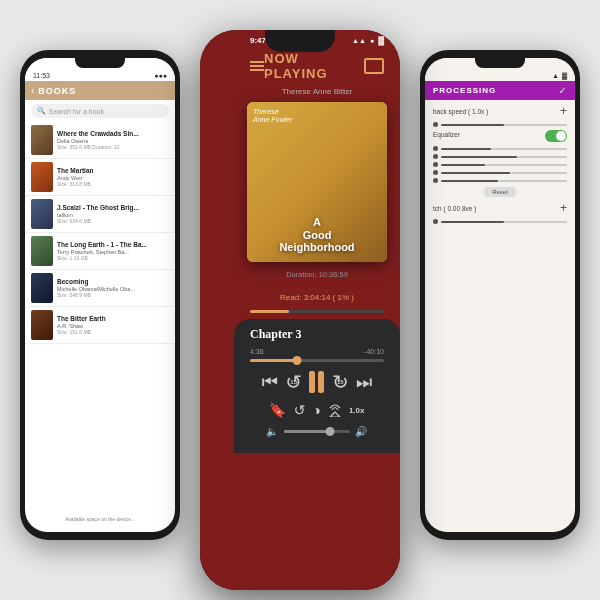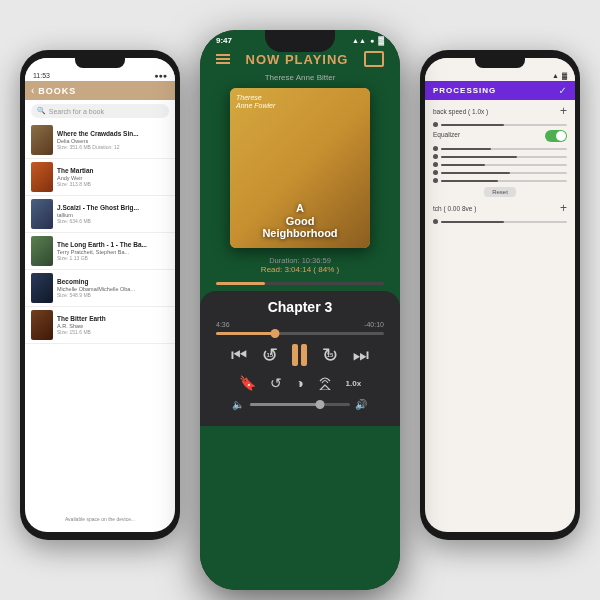--- a/index.html
+++ b/index.html
@@ -161,21 +161,21 @@
       background: #f5f2ee;
       padding: 14px 8px 2px;
       font-size: 7px;
       color: #333;
       display: flex;
       justify-content: flex-end;
       align-items: center;
       gap: 3px;
     }
     .right-header {
-      background: #6d28d9;
+      background: #a21caf;
       padding: 4px 8px;
       display: flex;
       justify-content: space-between;
       align-items: center;
       text-align: center;
     }
     .right-header-title {
       color: #fff;
       font-size: 8px;
       font-weight: bold;
@@ -268,23 +268,24 @@
       height: 560px;
       background: #1c1c1e;
       border-radius: 36px;
       z-index: 2;
       box-shadow: 0 12px 40px rgba(0,0,0,0.6);
       overflow: hidden;
     }
     .phone-center .screen {
       position: absolute;
       top: 0; left: 0; right: 0; bottom: 0;
-      background: #14532d;
+      background: #7f1d1d;
       border-radius: 8px;
       overflow: hidden;
+      padding-left: 34px;
     }
     .center-notch {
       position: absolute;
       top: 0;
       left: 50%;
       transform: translateX(-50%);
       width: 70px;
       height: 22px;
       background: #1c1c1e;
       border-radius: 0 0 16px 16px;
@@ -367,21 +368,21 @@
     .cover-bg {
       position: absolute;
       inset: 0;
       background: linear-gradient(135deg, #d4a840 0%, #c89030 50%, #8b5e20 100%);
     }
 
     .center-duration {
       text-align: center;
       color: #999;
       font-size: 7.5px;
-      margin-bottom: 0;
+      margin-bottom: 14px;
     }
     .center-progress-text {
       text-align: center;
       color: #e0a060;
       font-size: 8px;
       margin-bottom: 8px;
     }
 
     .center-progress-bar {
       margin: 0 16px 6px;
@@ -396,25 +397,25 @@
       width: 29%;
     }
 
     .center-chapter-section {
       background: #2a2a2c;
       margin: 0 0;
       padding: 8px 16px;
       border-radius: 16px 16px 0 0;
     }
     .chapter-label {
-      text-align: center;
       color: #fff;
-      font-size: 14px;
+      font-size: 12px;
       font-weight: bold;
       margin-bottom: 6px;
+      font-family: Liberation Serif, serif;
     }
     .time-row {
       display: flex;
       justify-content: space-between;
       font-size: 7px;
       color: #999;
       margin-bottom: 4px;
     }
     .chapter-progress-bar {
       height: 3px;
@@ -747,21 +748,21 @@
 
         <div style="position:absolute; top:6px; left:6px; right:6px;">
           <div style="font-size:7px; color:#fff8e0; font-style:italic; line-height:1.2;">Therese<br>Anne Fowler</div>
         </div>
         <div style="position:absolute; bottom:8px; left:0; right:0; text-align:center;">
           <div style="font-size:11px; font-weight:bold; color:#fff; text-shadow: 0 1px 4px rgba(0,0,0,0.7); line-height:1.15;">A<br>Good<br>Neighborhood</div>
         </div>
       </div>
 
       <div class="center-duration">Duration: 10:36:59</div>
-      <div class="center-progress-text">Read: 3:04:14 ( 84% )</div>
+      <div class="center-progress-text">Read: 3:04:14 ( 1% )</div>
 
       <div class="center-progress-bar">
         <div class="center-progress-fill"></div>
       </div>
 
       <div class="center-chapter-section">
         <div class="chapter-label">Chapter 3</div>
         <div class="time-row">
           <span>4:36</span>
           <span>-40:10</span>

